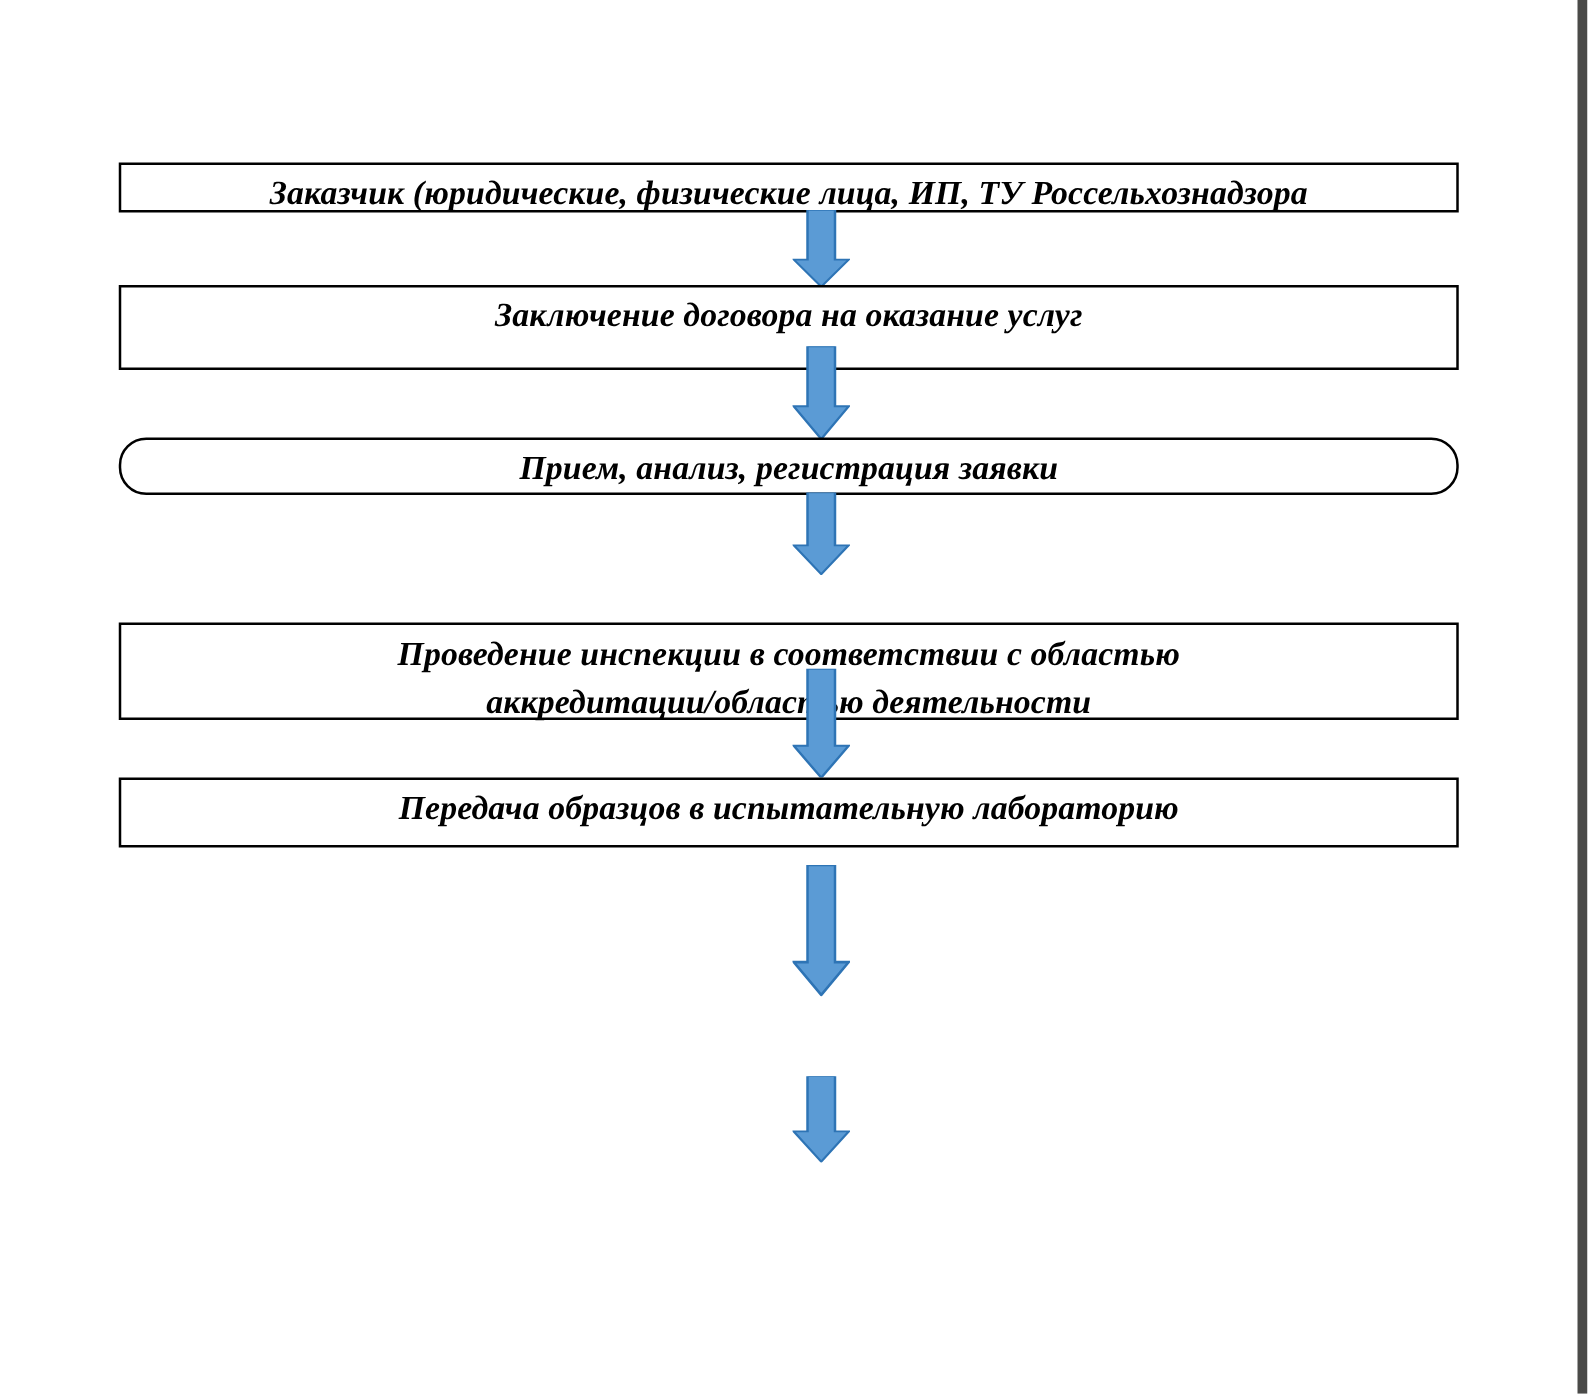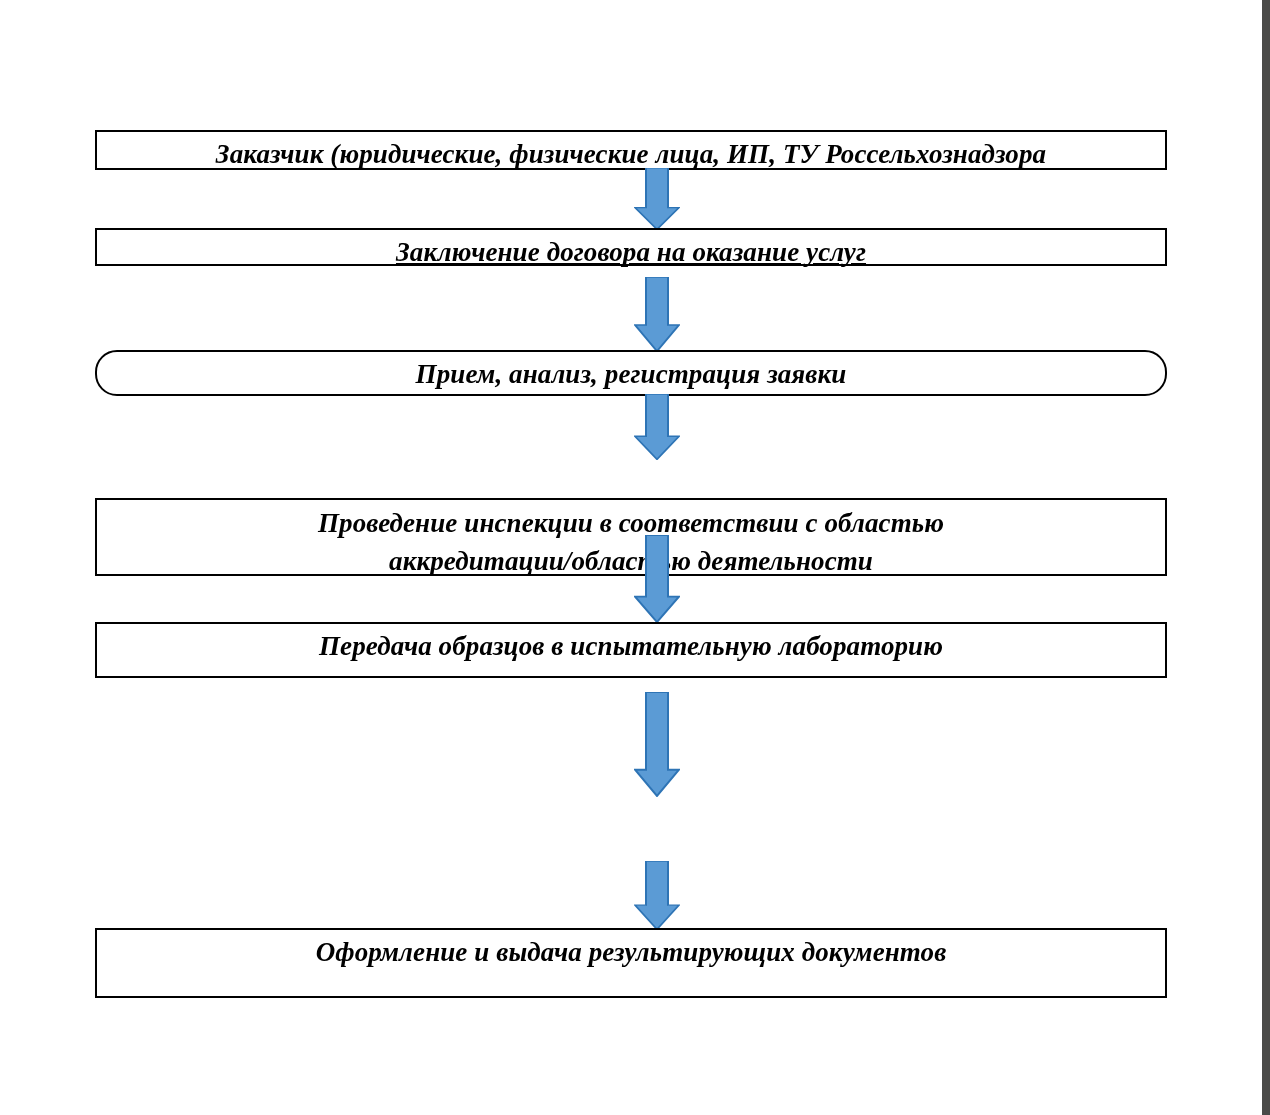--- a/index.html
+++ b/index.html
@@ -77,21 +77,21 @@
     margin-left: -23px;
   }
   .arrow svg {
     display: block;
     width: 46px;
     height: 100%;
   }
 
   
   #node-1 { top: 130px;  height: 40px; }
-  #node-2 { top: 228px;  height: 38px; text-decoration: underline; }
+  #node-2 { top: 228px;  height: 68px; }
   #node-3 { top: 350px;  height: 46px; border-radius: 22px; }
   #node-4 { top: 458px;  height: 78px; margin-top: 40px; }
   #node-5 { top: 622px;  height: 56px; }
   #node-6 { top: 795px;  height: 68px; }
   #node-7 { top: 928px;  height: 70px; }
 
   #node-4 .node-label { line-height: 38px; }
 
   
   #arrow-1 { left: 657px; top: 168px; height: 62px; }
@@ -159,21 +159,18 @@
       </svg>
     </div>
 
 
     <div class="arrow" id="arrow-6">
       <svg viewBox="0 0 46 100" preserveAspectRatio="none" aria-hidden="true">
         <polygon points="12,0 34,0 34,64 45,64 23,99 1,64 12,64" fill="#5b9bd5" stroke="#2e74b5" stroke-width="2" stroke-linejoin="miter"></polygon>
       </svg>
     </div>
 
-    <div class="node" id="node-7">
-      <span class="node-label">Оформление и выдача результирующих документов</span>
-    </div>
 
   </div>
 
   <div id="right-edge-rule"></div>
 
 </div>
 
 </body></html>

